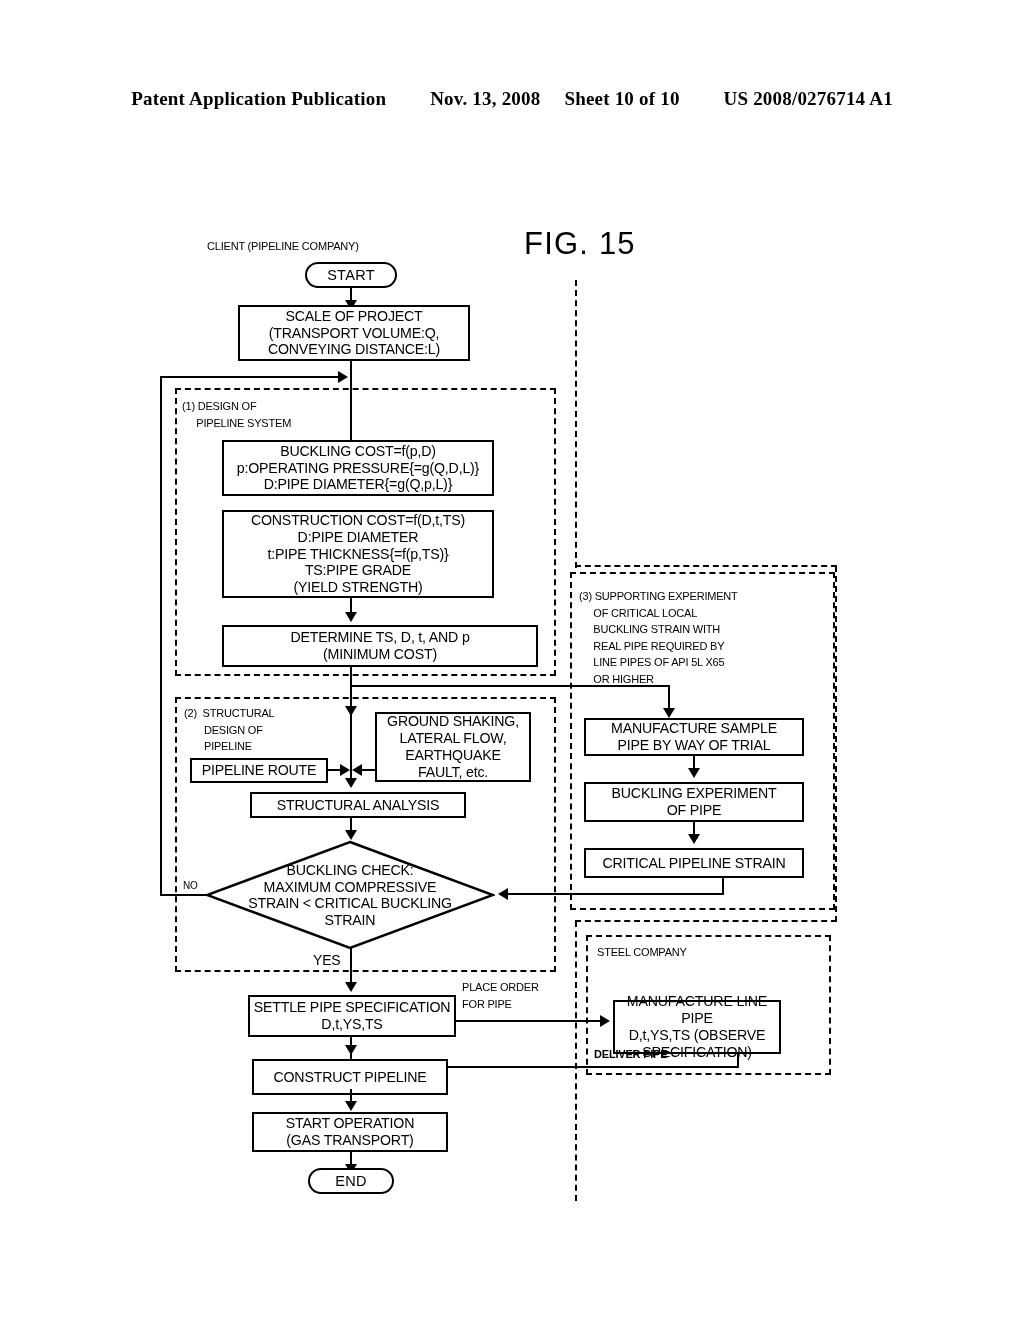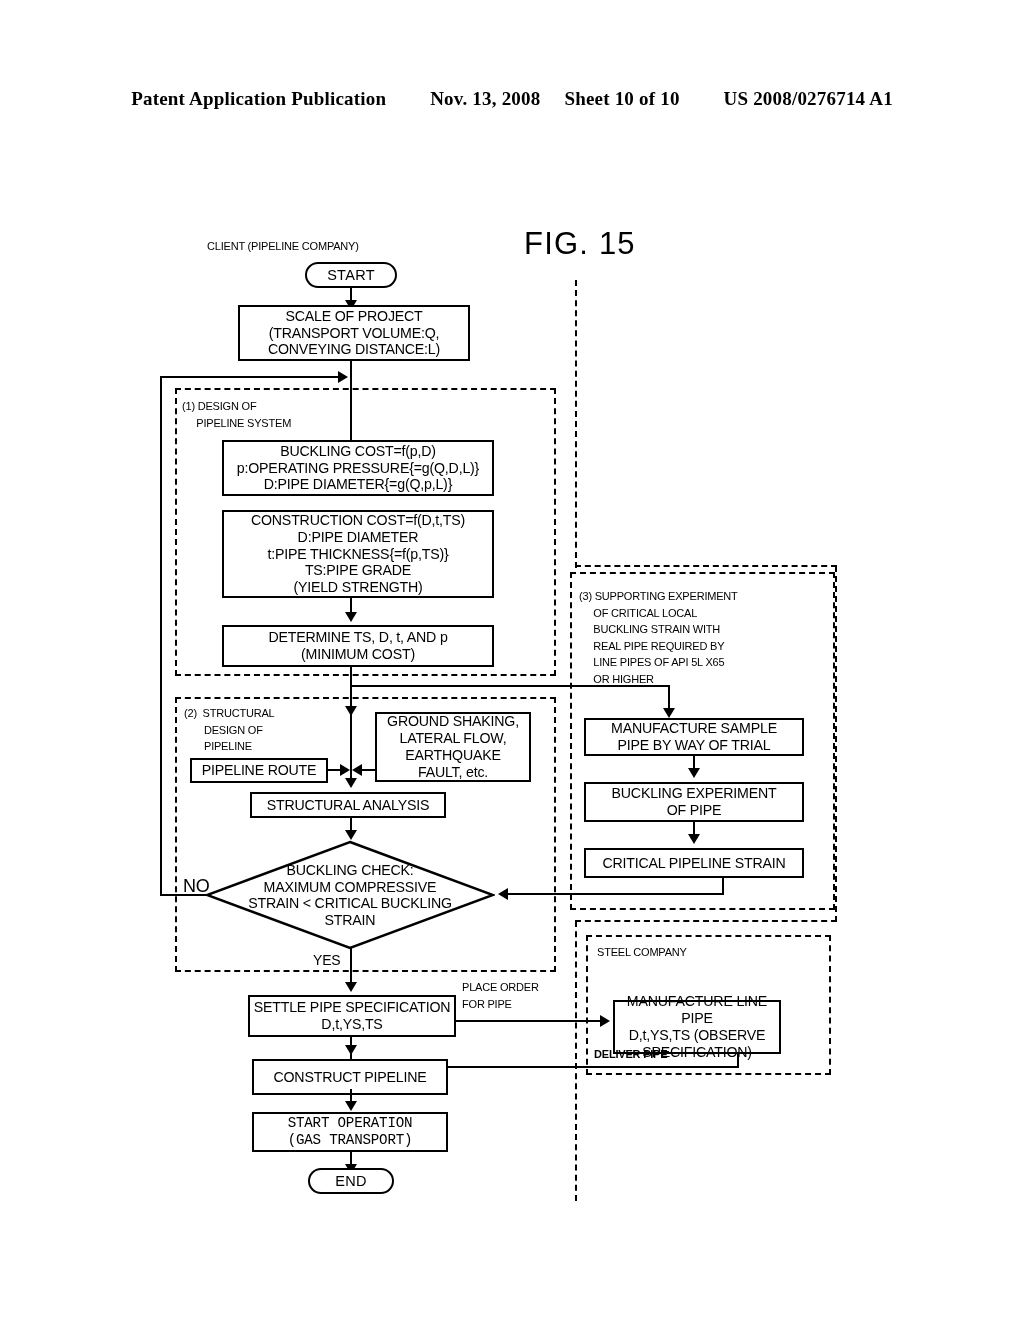--- a/index.html
+++ b/index.html
@@ -161,21 +161,21 @@
 D:PIPE DIAMETER{=g(Q,p,L)}</div>
 
 <div class="box" style="left:222px; top:510px; width:272px; height:88px;">CONSTRUCTION COST=f(D,t,TS)
  D:PIPE DIAMETER
   t:PIPE THICKNESS{=f(p,TS)}
 TS:PIPE GRADE
     (YIELD STRENGTH)</div>
 <div class="line-v" style="left:350px; top:598px; height:16px;"></div>
 <div class="arr arr-d" style="left:345px; top:612px;"></div>
 
-<div class="box" style="left:222px; top:625px; width:272px; height:42px;">DETERMINE TS, D, t, AND p
+<div class="box" style="left:222px; top:625px; width:316px; height:42px;">DETERMINE TS, D, t, AND p
 (MINIMUM COST)</div>
 
 <div class="line-v" style="left:350px; top:667px; height:52px;"></div>
 <div class="line-h" style="left:350px; top:685px; width:320px;"></div>
 <div class="line-v" style="left:668px; top:685px; height:27px;"></div>
 <div class="arr arr-d" style="left:663px; top:708px;"></div>
 <div class="arr arr-d" style="left:345px; top:706px;"></div>
 
 <div class="dashbox" style="left:175px; top:697px; width:381px; height:275px;"></div>
 <div class="lbl" style="left:184px; top:705px;">(2)  STRUCTURAL
@@ -189,35 +189,35 @@
 <div class="box" style="left:375px; top:712px; width:156px; height:70px;">GROUND SHAKING,
 LATERAL FLOW,
 EARTHQUAKE
 FAULT, etc.</div>
 <div class="line-h" style="left:361px; top:769px; width:14px;"></div>
 <div class="arr arr-l" style="left:352px; top:764px;"></div>
 
 <div class="line-v" style="left:350px; top:716px; height:62px;"></div>
 <div class="arr arr-d" style="left:345px; top:778px;"></div>
 
-<div class="box" style="left:250px; top:792px; width:196px; height:26px;">STRUCTURAL ANALYSIS</div>
+<div class="box" style="left:250px; top:792px; width:216px; height:26px;">STRUCTURAL ANALYSIS</div>
 <div class="line-v" style="left:350px; top:818px; height:16px;"></div>
 <div class="arr arr-d" style="left:345px; top:830px;"></div>
 
 <div class="diamond-wrap" style="left:205px; top:840px; width:290px; height:110px;">
   <svg width="290" height="110" viewBox="0 0 290 110">
     <polygon points="145,2 288,55 145,108 2,55" fill="#ffffff" stroke="#000000" stroke-width="2.5"></polygon>
   </svg>
   <div class="diamond-txt">BUCKLING CHECK:
 MAXIMUM COMPRESSIVE
 STRAIN &lt; CRITICAL BUCKLING
 STRAIN</div>
 </div>
 
-<div class="lbl" style="left:183px; top:878px; font-size:18px;">NO</div>
+<div class="lbl" style="left:183px; top:878px; font-size:10px;">NO</div>
 <div class="line-h" style="left:160px; top:894px; width:48px;"></div>
 <div class="line-v" style="left:160px; top:376px; height:518px;"></div>
 <div class="line-h" style="left:160px; top:376px; width:180px;"></div>
 <div class="arr arr-r" style="left:338px; top:371px;"></div>
 
 <div class="lbl" style="left:313px; top:952px; font-size:14px;">YES</div>
 <div class="line-v" style="left:350px; top:948px; height:40px;"></div>
 <div class="arr arr-d" style="left:345px; top:982px;"></div>
 
 <div class="dashbox" style="left:570px; top:572px; width:265px; height:338px;"></div>
@@ -264,18 +264,18 @@
 <div class="lbl" style="left:594px; top:1046px;font-weight:bold;">DELIVER PIPE</div>
 
 <div class="line-v" style="left:350px; top:1037px; height:29px;"></div>
 <div class="arr arr-d" style="left:345px; top:1045px;"></div>
 <div class="line-v" style="left:350px; top:1066px; height:-0px;"></div>
 
 <div class="box" style="left:252px; top:1059px; width:196px; height:36px;">CONSTRUCT PIPELINE</div>
 <div class="line-v" style="left:350px; top:1089px; height:14px;"></div>
 <div class="arr arr-d" style="left:345px; top:1101px;"></div>
 
-<div class="box" style="left:252px; top:1112px; width:196px; height:40px;font-family:Liberation Mono, monospace;">START OPERATION
+<div class="box" style="left:252px; top:1112px; width:196px; height:40px;">START OPERATION
 (GAS TRANSPORT)</div>
 <div class="line-v" style="left:350px; top:1152px; height:14px;"></div>
 <div class="arr arr-d" style="left:345px; top:1164px;"></div>
 
 <div class="term" style="left:308px; top:1168px; width:86px; height:26px;">END</div>
 
 </body></html>

